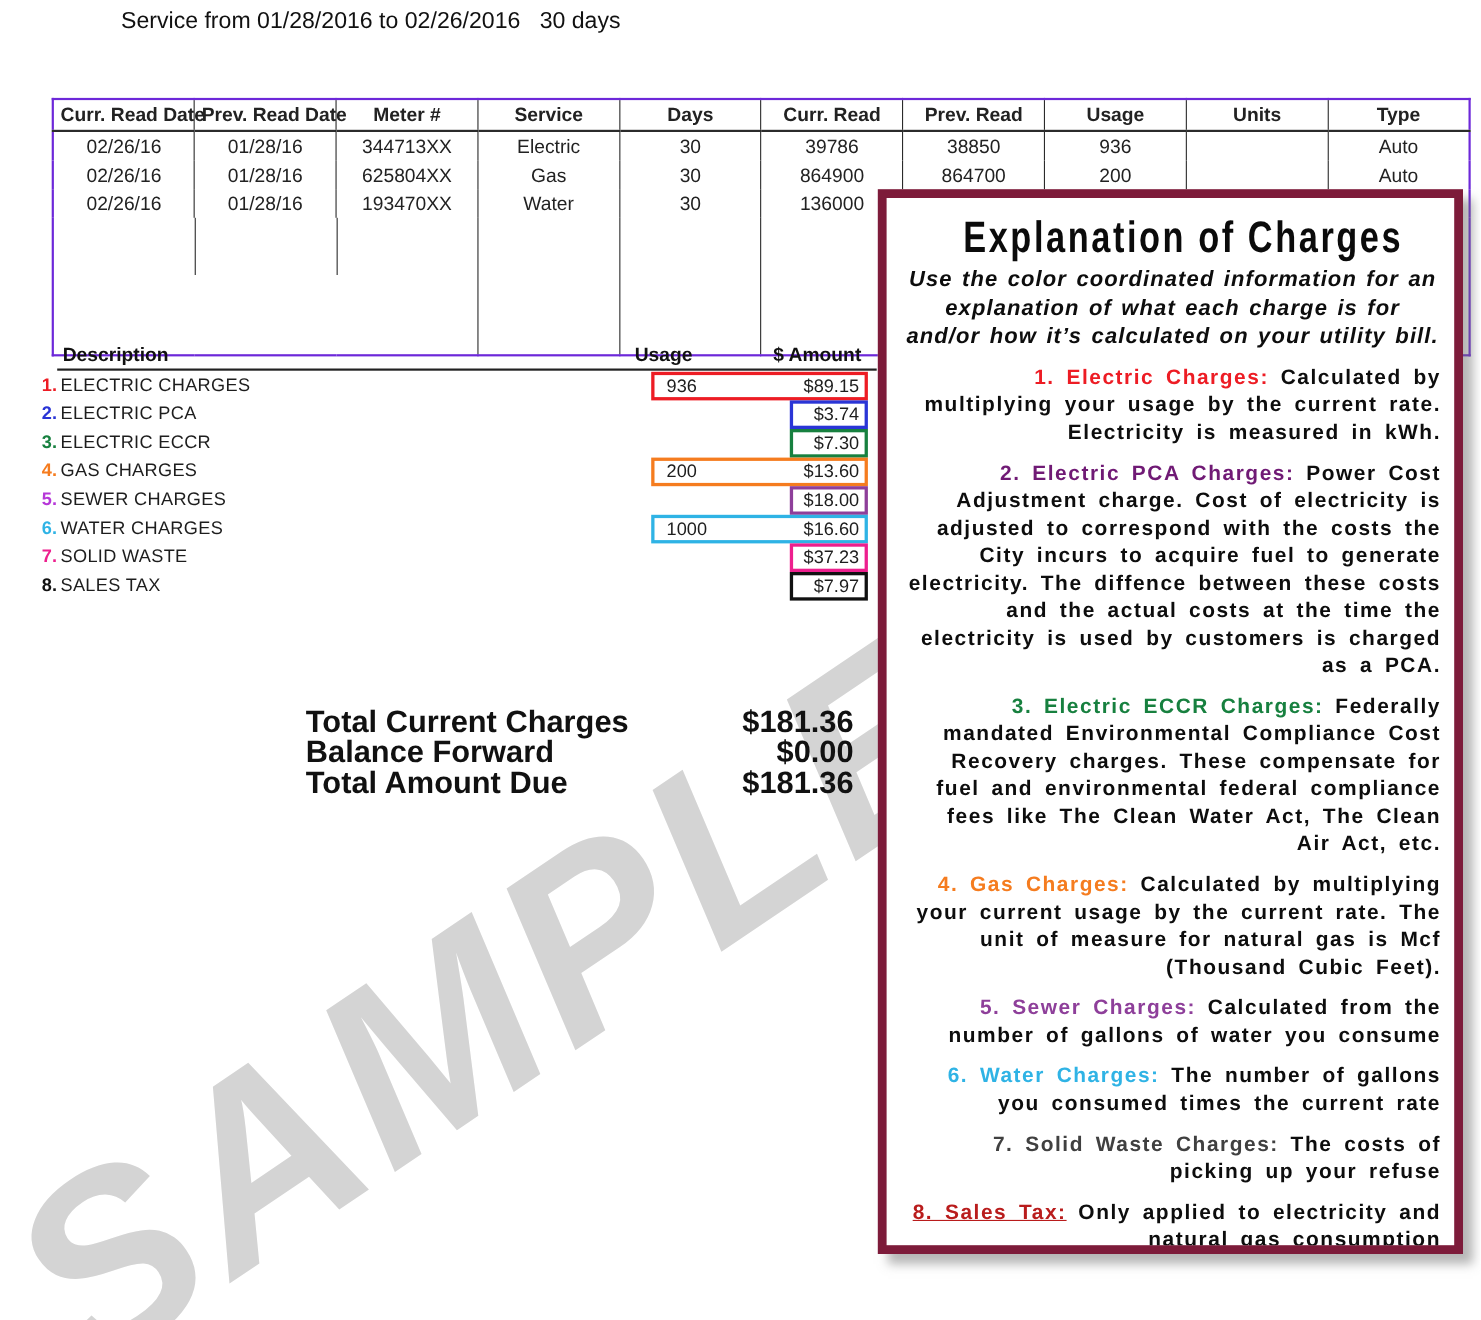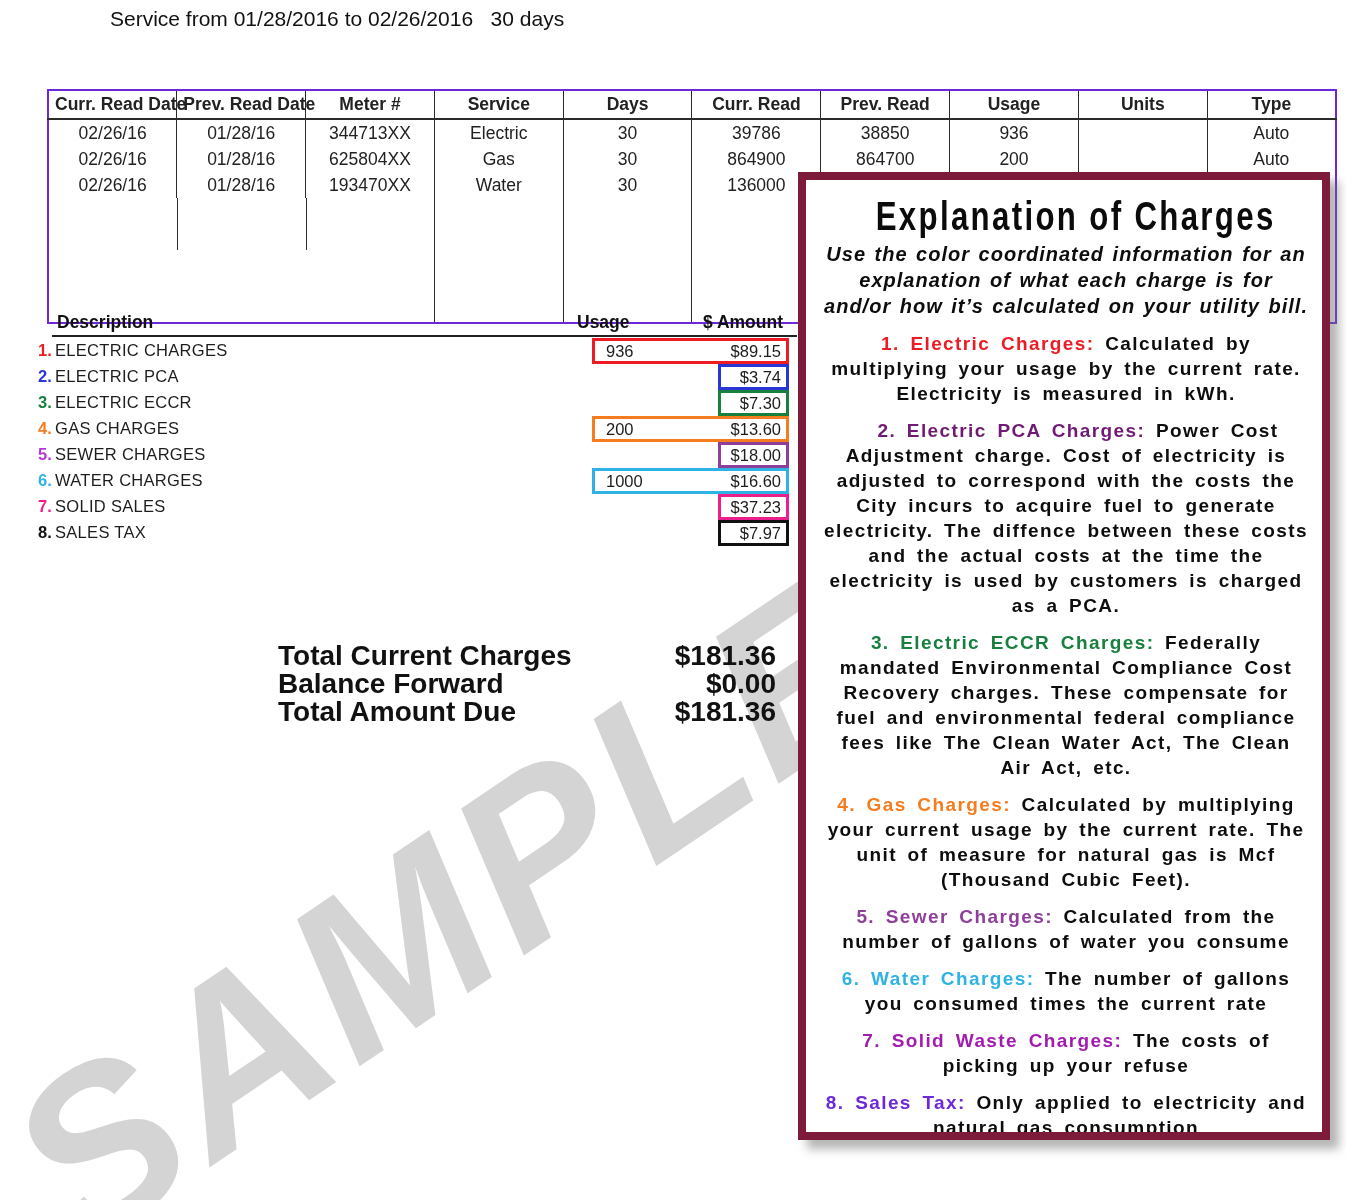--- a/index.html
+++ b/index.html
@@ -59,21 +59,21 @@
   
   .panel{position:absolute;left:798px;top:172px;width:532px;height:968px;
      box-sizing:border-box;border:8px solid #7d1b3a;background:#fff;z-index:5;
      box-shadow:9px 9px 9px rgba(110,110,110,.5);padding:8px 12px 6px 16px;overflow:hidden;}
   .panel-title{font-size:40px;font-weight:bold;color:#0b0b0b;text-align:center;
      letter-spacing:3px;transform:scaleX(.78);transform-origin:center;
      margin:6px 0 2px 0;white-space:nowrap;}
   .panel-subtitle{font-size:20px;font-weight:bold;font-style:italic;color:#0d0d0d;
      text-align:center;line-height:26px;letter-spacing:1px;word-spacing:2px;margin:0 0 12px 0;}
   .panel p.item{font-size:19px;font-weight:bold;color:#0d0d0d;line-height:25px;
-     letter-spacing:1.4px;word-spacing:4px;margin:0 0 12px 0;text-align:center;}
+     letter-spacing:1.4px;word-spacing:4px;margin:0 0 12px 0;text-align:right;}
   .panel p.item .h{font-weight:bold;}
 </style>
 </head>
 <body>
 
 <div class="page">
 
   <div class="watermark">SAMPLE</div>
 
   <div class="service-line">Service from 01/28/2016 to 02/26/2016   30 days</div>
@@ -191,21 +191,21 @@
         <div class="charge-row" style="top: 471px;">
           <span class="num" style="color: rgb(47, 179, 229);">6.</span>
           <span class="label">WATER CHARGES</span>
           <div class="cbox wide" style="border-color: rgb(47, 179, 229);">
             <span class="usage">1000</span>
             <span class="amount">$16.60</span>
           </div>
         </div>
         <div class="charge-row" style="top: 497px;">
           <span class="num" style="color: rgb(237, 31, 142);">7.</span>
-          <span class="label">SOLID SALES</span>
+          <span class="label">SOLID WASTE</span>
           <div class="cbox narrow" style="border-color: rgb(237, 31, 142);">
             <span class="amount">$37.23</span>
           </div>
         </div>
         <div class="charge-row" style="top: 523px;">
           <span class="num" style="color: rgb(17, 17, 17);">8.</span>
           <span class="label">SALES TAX</span>
           <div class="cbox narrow" style="border-color: rgb(17, 17, 17);">
             <span class="amount">$7.97</span>
           </div>
@@ -232,18 +232,18 @@
   <div class="panel">
     <div class="panel-title">Explanation of Charges</div>
     <div class="panel-subtitle">Use the color coordinated information for an explanation of what each charge is for and/or how it’s calculated on your utility bill.</div>
     <div id="explanation-items">
         <p class="item"><span class="h" style="color: rgb(237, 28, 36);">1. Electric Charges:</span><span> Calculated by multiplying your usage by the current rate. Electricity is measured in kWh.</span></p>
         <p class="item"><span class="h" style="color: #701a75; margin-left: 24px;">2. Electric PCA Charges:</span><span> Power Cost Adjustment charge. Cost of electricity is adjusted to correspond with the costs the City incurs to acquire fuel to generate electricity. The diffence between these costs and the actual costs at the time the electricity is used by customers is charged as a PCA.</span></p>
         <p class="item"><span class="h" style="color: rgb(23, 128, 63);">3. Electric ECCR Charges:</span><span> Federally mandated Environmental Compliance Cost Recovery charges. These compensate for fuel and environmental federal compliance fees like The Clean Water Act, The Clean Air Act, etc.</span></p>
         <p class="item"><span class="h" style="color: rgb(245, 124, 31);">4. Gas Charges:</span><span> Calculated by multiplying your current usage by the current rate. The unit of measure for natural gas is Mcf (Thousand Cubic Feet).</span></p>
         <p class="item"><span class="h" style="color: rgb(142, 63, 154);">5. Sewer Charges:</span><span> Calculated from the number of gallons of water you consume</span></p>
         <p class="item"><span class="h" style="color: rgb(47, 179, 229);">6. Water Charges:</span><span> The number of gallons you consumed times the current rate</span></p>
-        <p class="item"><span class="h" style="color: #a21caf;">7. Solid Waste Charges:</span><span> The costs of picking up your refuse</span></p>
-        <p class="item"><span class="h" style="color: #6d28d9;">8. Sales Tax:</span><span> Only applied to electricity and natural gas consumption</span></p>
+        <p class="item"><span class="h" style="color: #404040;">7. Solid Waste Charges:</span><span> The costs of picking up your refuse</span></p>
+        <p class="item"><span class="h" style="color: #b91c1c; text-decoration: underline;">8. Sales Tax:</span><span> Only applied to electricity and natural gas consumption</span></p>
       </div>
   </div>
 
 </div>
 
 </body></html>

